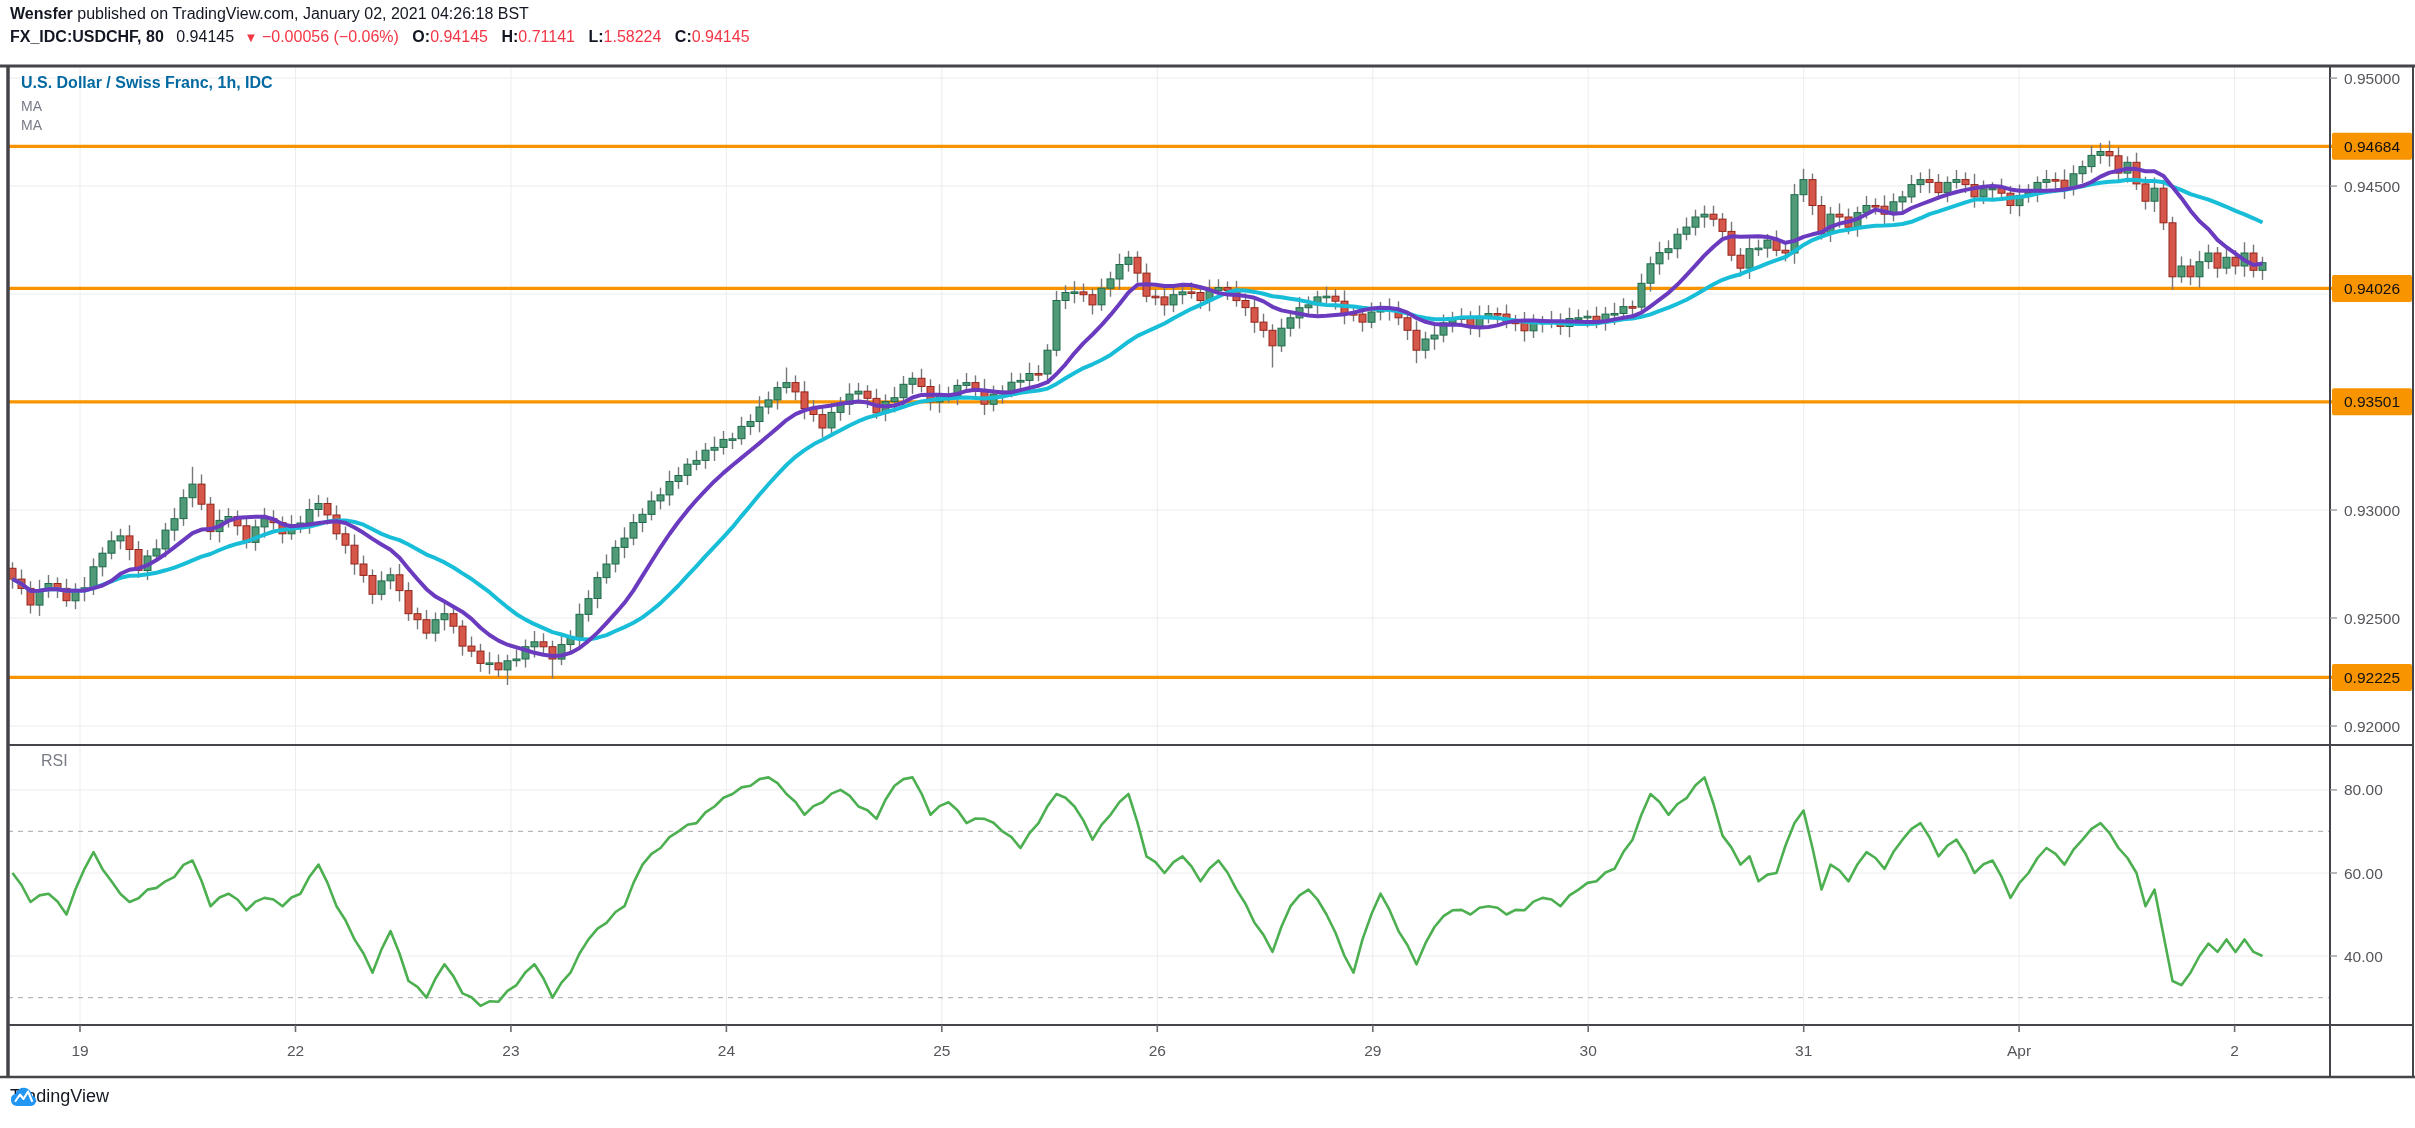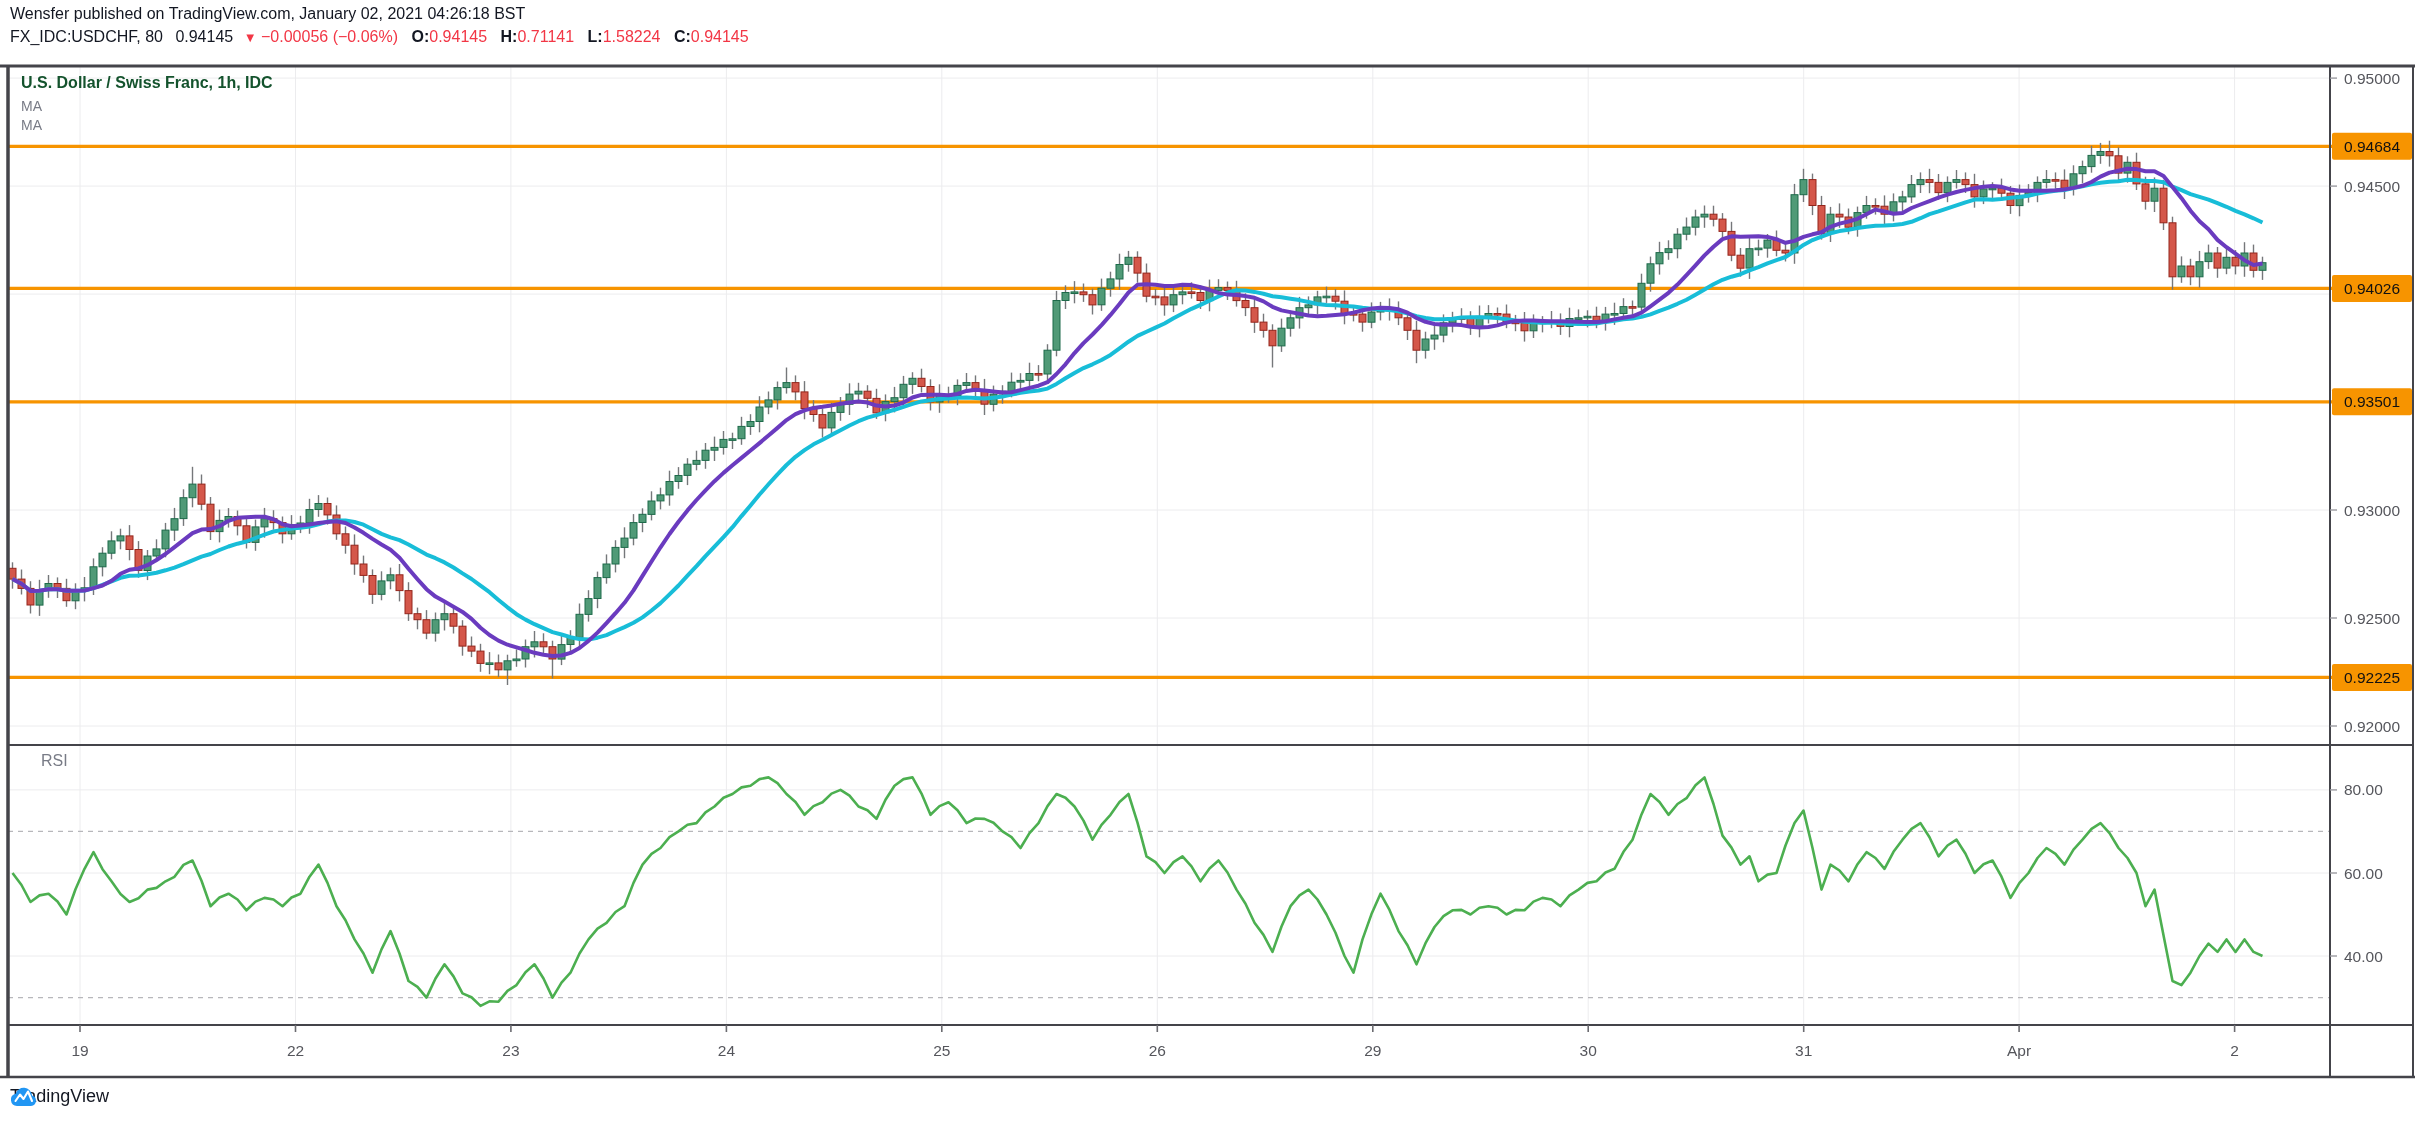--- a/index.html
+++ b/index.html
@@ -1,24 +1,24 @@
 <!DOCTYPE html>
 <html><head>
 <meta charset="utf-8">
 <style>
   html,body{margin:0;padding:0;background:#ffffff;}
   body{width:2415px;height:1128px;position:relative;font-family:"Liberation Sans",sans-serif;overflow:hidden;}
   svg{position:absolute;left:0;top:0;}
   .hdr{position:absolute;left:10px;top:3px;font-size:16px;line-height:21px;color:#131722;white-space:nowrap;}
   .hdr2{position:absolute;left:10px;top:26px;font-size:16px;line-height:21px;color:#131722;white-space:nowrap;}
-  .b{font-weight:normal;}
+  .b{font-weight:bold;}
   .red{color:#f23645;}
   .ohlc-label{font-weight:bold;margin-left:9px;}
   .overlay{position:absolute;z-index:3;}
-  .title{left:21px;top:74px;font-size:16px;font-weight:600;color:#14532d;}
+  .title{left:21px;top:74px;font-size:16px;font-weight:600;color:#0369a1;}
   .ma1{left:21px;top:98px;font-size:14px;color:#787b86;}
   .ma2{left:21px;top:117px;font-size:14px;color:#787b86;}
   .rsilab{left:21px;top:752px;font-size:16px;color:#787b86;margin-left:20px;}
   .logo{position:absolute;left:10px;top:1086px;display:flex;align-items:center;gap:7px;}
   .logo-text{font-size:18px;color:#131722;font-weight:500;}
 </style>
 </head>
 <body>
 
 <div class="hdr">

